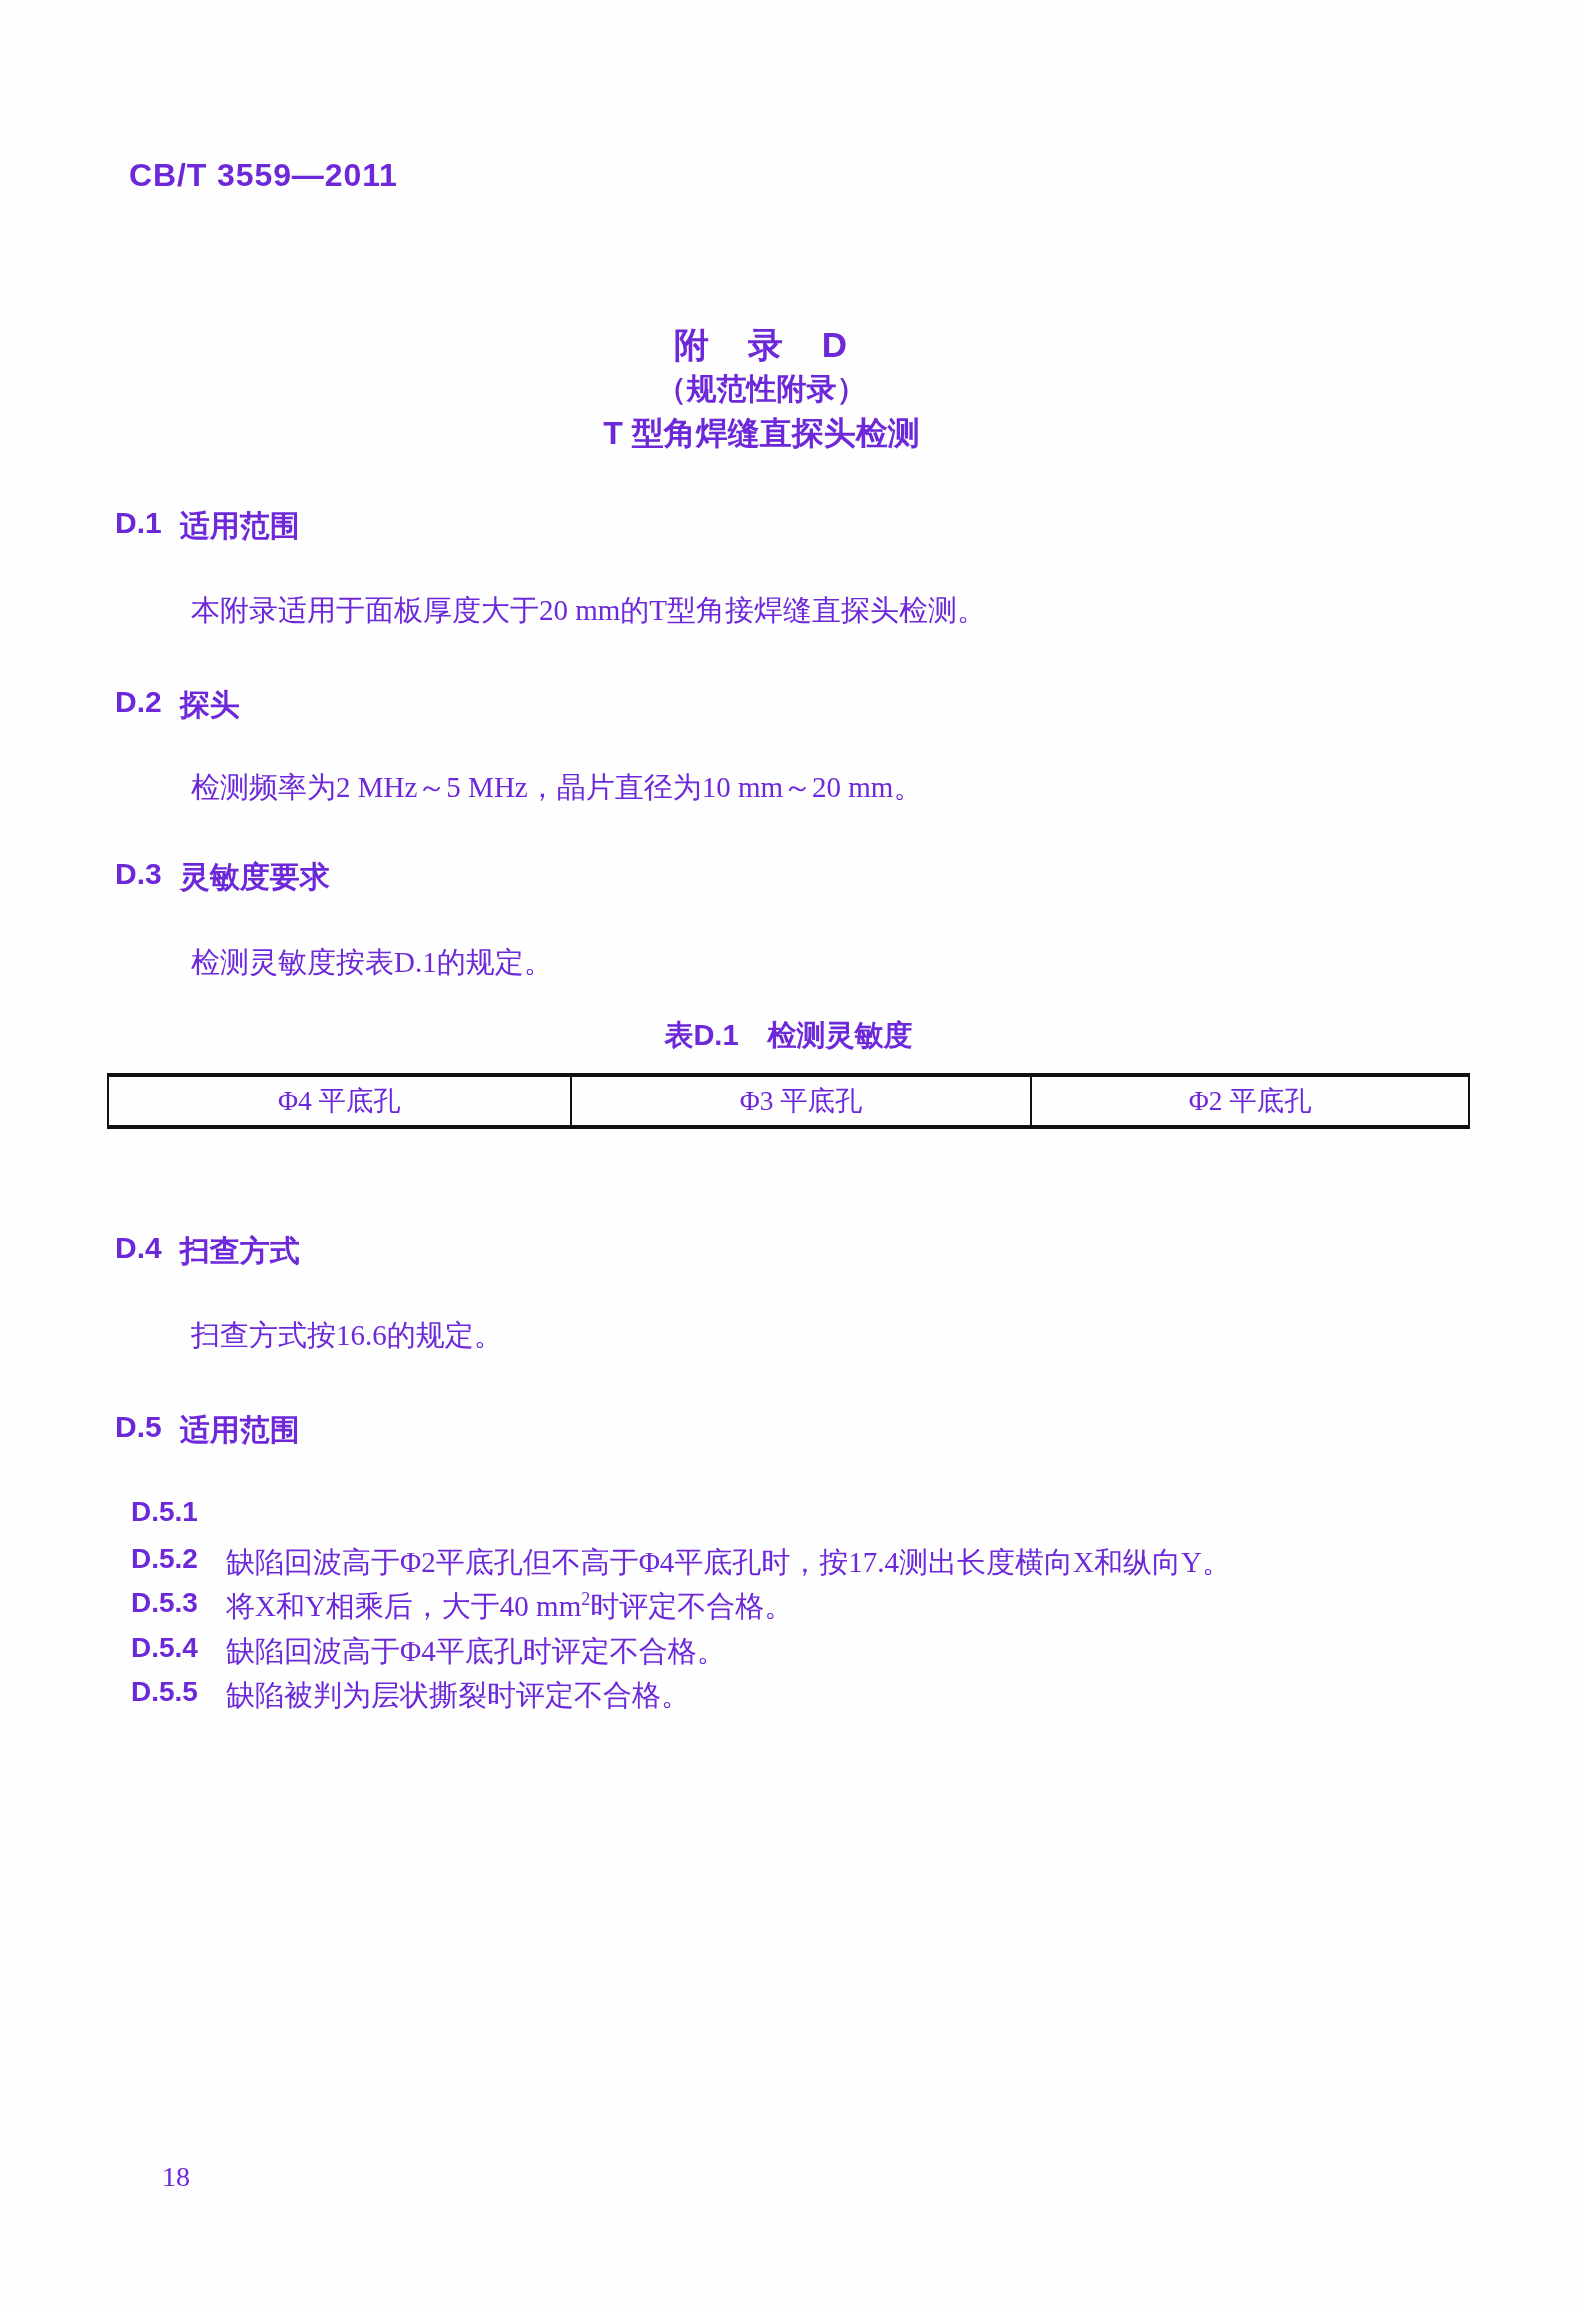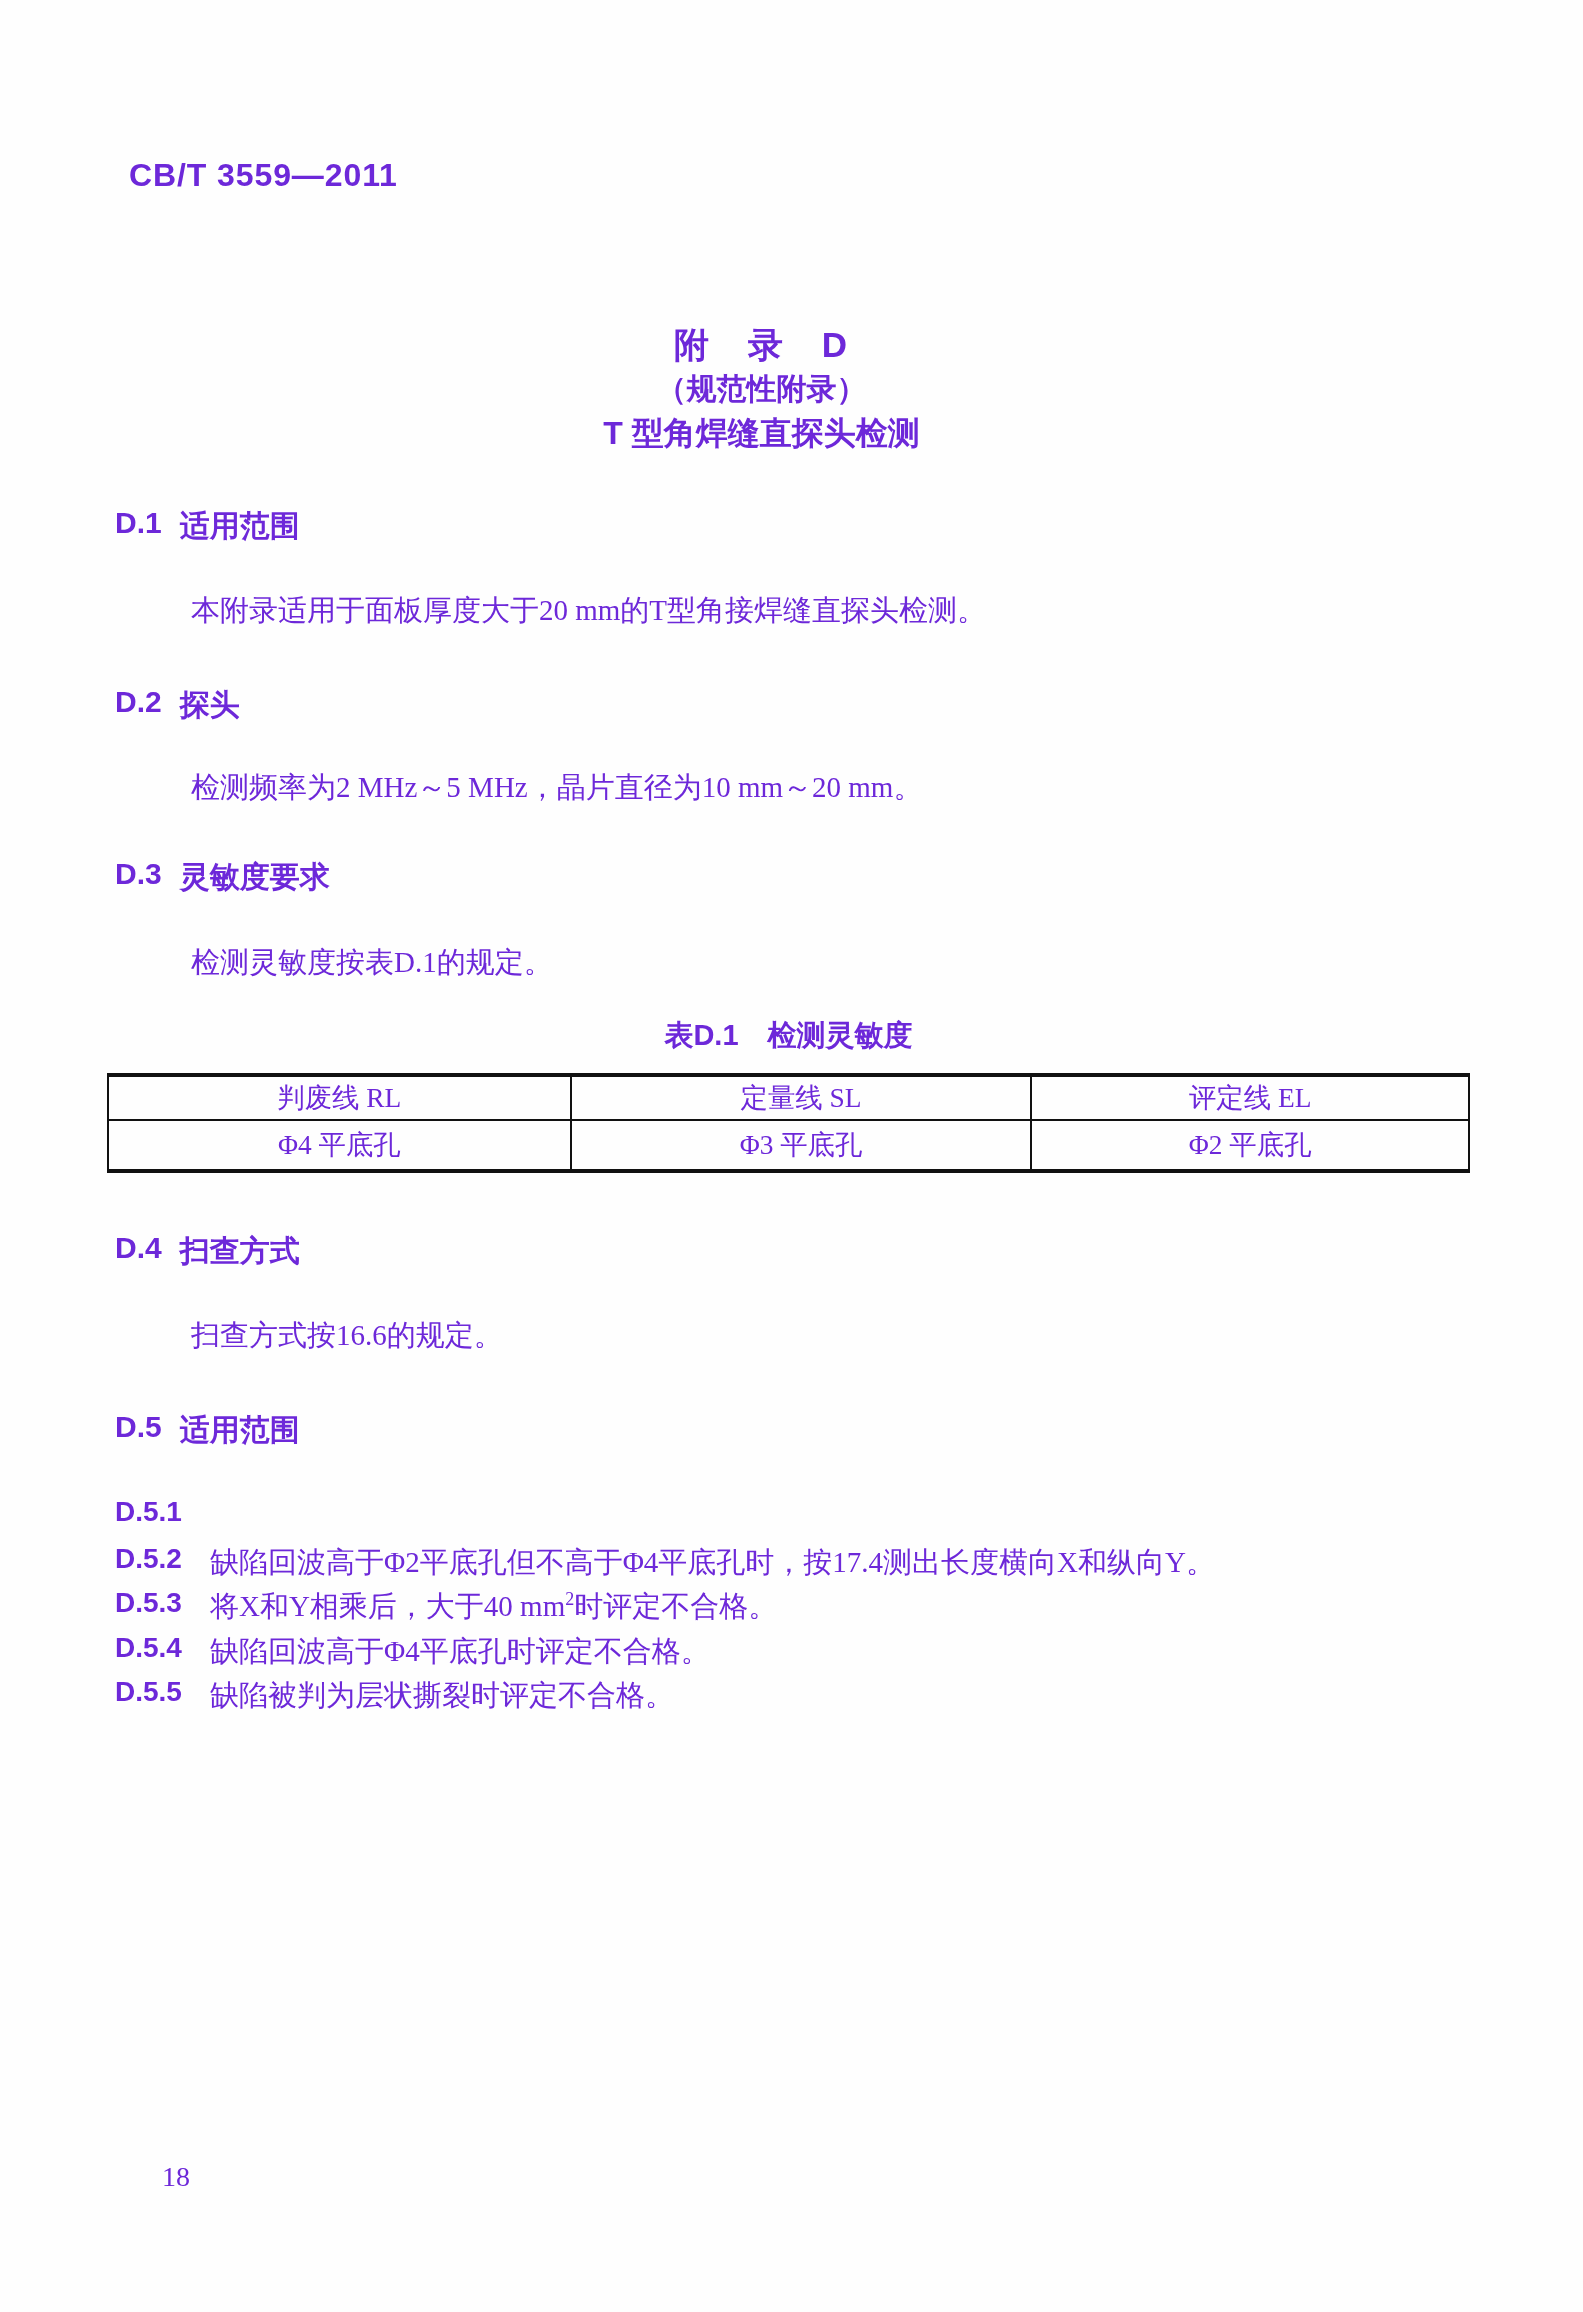--- a/index.html
+++ b/index.html
@@ -86,20 +86,21 @@
     left: 115px;
     display: flex;
     gap: 28px;
     font-size: 29px;
     white-space: nowrap;
   }
   .clause-num {
     font-family: "Liberation Sans", "DejaVu Sans", sans-serif;
     font-weight: bold;
     font-size: 28px;
+    margin-left: 16px;
   }
   .clause-text sup { font-size: 0.62em; vertical-align: super; }
   .page-number {
     position: absolute;
     left: 162px;
     top: 2161px;
     font-size: 28px;
   }
 </style>
 </head>
@@ -129,25 +130,20 @@
 
   <div class="sec-heading" style="top:857px">
     <span class="sec-num">D.3</span>
     <span class="sec-title">灵敏度要求</span>
   </div>
   <div class="body-text" style="top:943px">检测灵敏度按表D.1的规定。</div>
 
   <div class="table-caption">表D.1　检测灵敏度</div>
 
   <div class="sens-table">
-    <div class="t-row head">
-      <div class="t-cell">判废线 RL</div>
-      <div class="t-cell">定量线 SL</div>
-      <div class="t-cell">评定线 EL</div>
-    </div>
     <div class="t-row data">
       <div class="t-cell">Φ4 平底孔</div>
       <div class="t-cell">Φ3 平底孔</div>
       <div class="t-cell">Φ2 平底孔</div>
     </div>
   </div>
 
   <div class="sec-heading" style="top:1231px">
     <span class="sec-num">D.4</span>
     <span class="sec-title">扫查方式</span>

